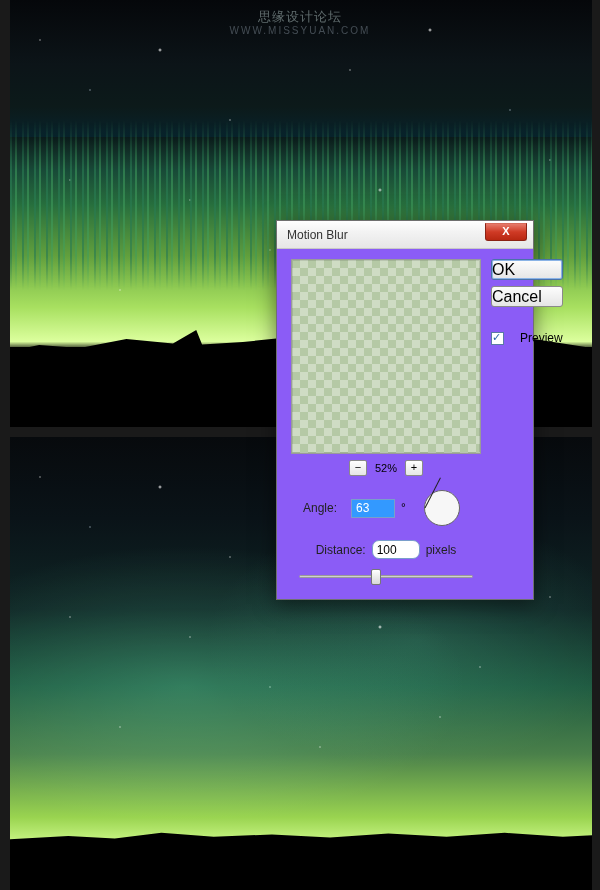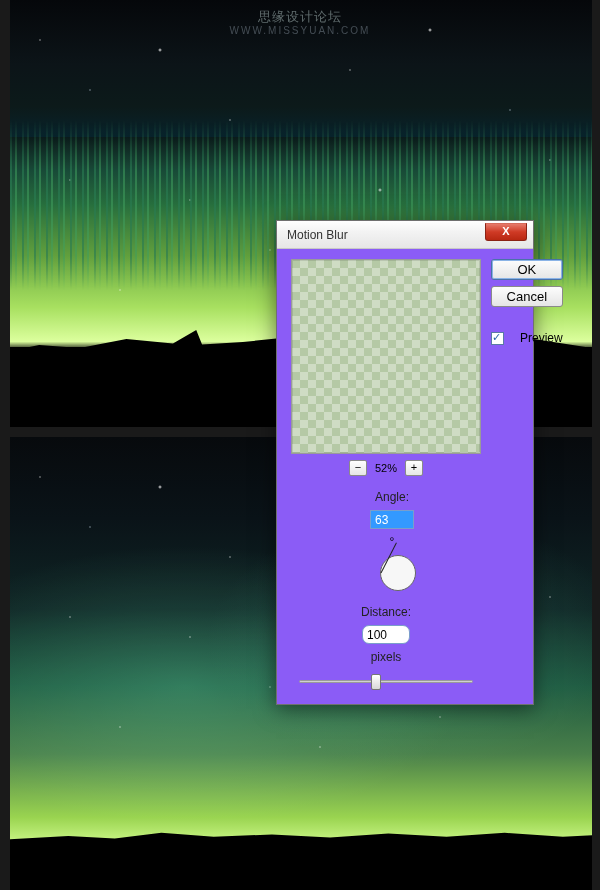--- a/index.html
+++ b/index.html
@@ -232,31 +232,30 @@
     font-size: 11px;
     cursor: pointer;
   }
   .zoom-label { font-size: 11px; }
 
   .row {
     display: flex;
     align-items: center;
     margin-top: 14px;
     gap: 6px;
-    flex-direction: column;
   }
   .lbl { font-size: 12px; color: #222; }
   .txt {
     border: 1px solid #7a9ecb;
     height: 19px;
     padding: 0 4px;
     font-size: 12px;
     background: #fff;
   }
-  .txt.sel { background: #3399ff; color: #fff; }
+  .txt.sel { background: #3399ff; color: #fff; margin-left: 8px; }
   .deg { font-size: 12px; }
 
   .angle-dial {
     width: 36px; height: 36px;
     border: 1px solid #666;
     border-radius: 50%;
     background: #f7f7f7;
     position: relative;
     margin-left: 12px;
   }
@@ -295,23 +294,22 @@
     border: 1px solid #777;
     border-radius: 2px;
     cursor: pointer;
   }
 
   .btn {
     height: 21px;
     border: 1px solid #8a8a8a;
     border-radius: 3px;
     background: linear-gradient(#fdfdfd,#e5e5e5);
-    font-size: 13px;
+    font-size: 16px;
     cursor: pointer;
-    text-align: center;
     line-height: 19px;
   }
   .btn.primary { border-color: #4a72a8; box-shadow: 0 0 0 1px #8ab3e6 inset; }
 
   .chk-row {
     margin-top: 18px;
     display: flex;
     align-items: center;
     gap: 16px;
     font-size: 12px;

